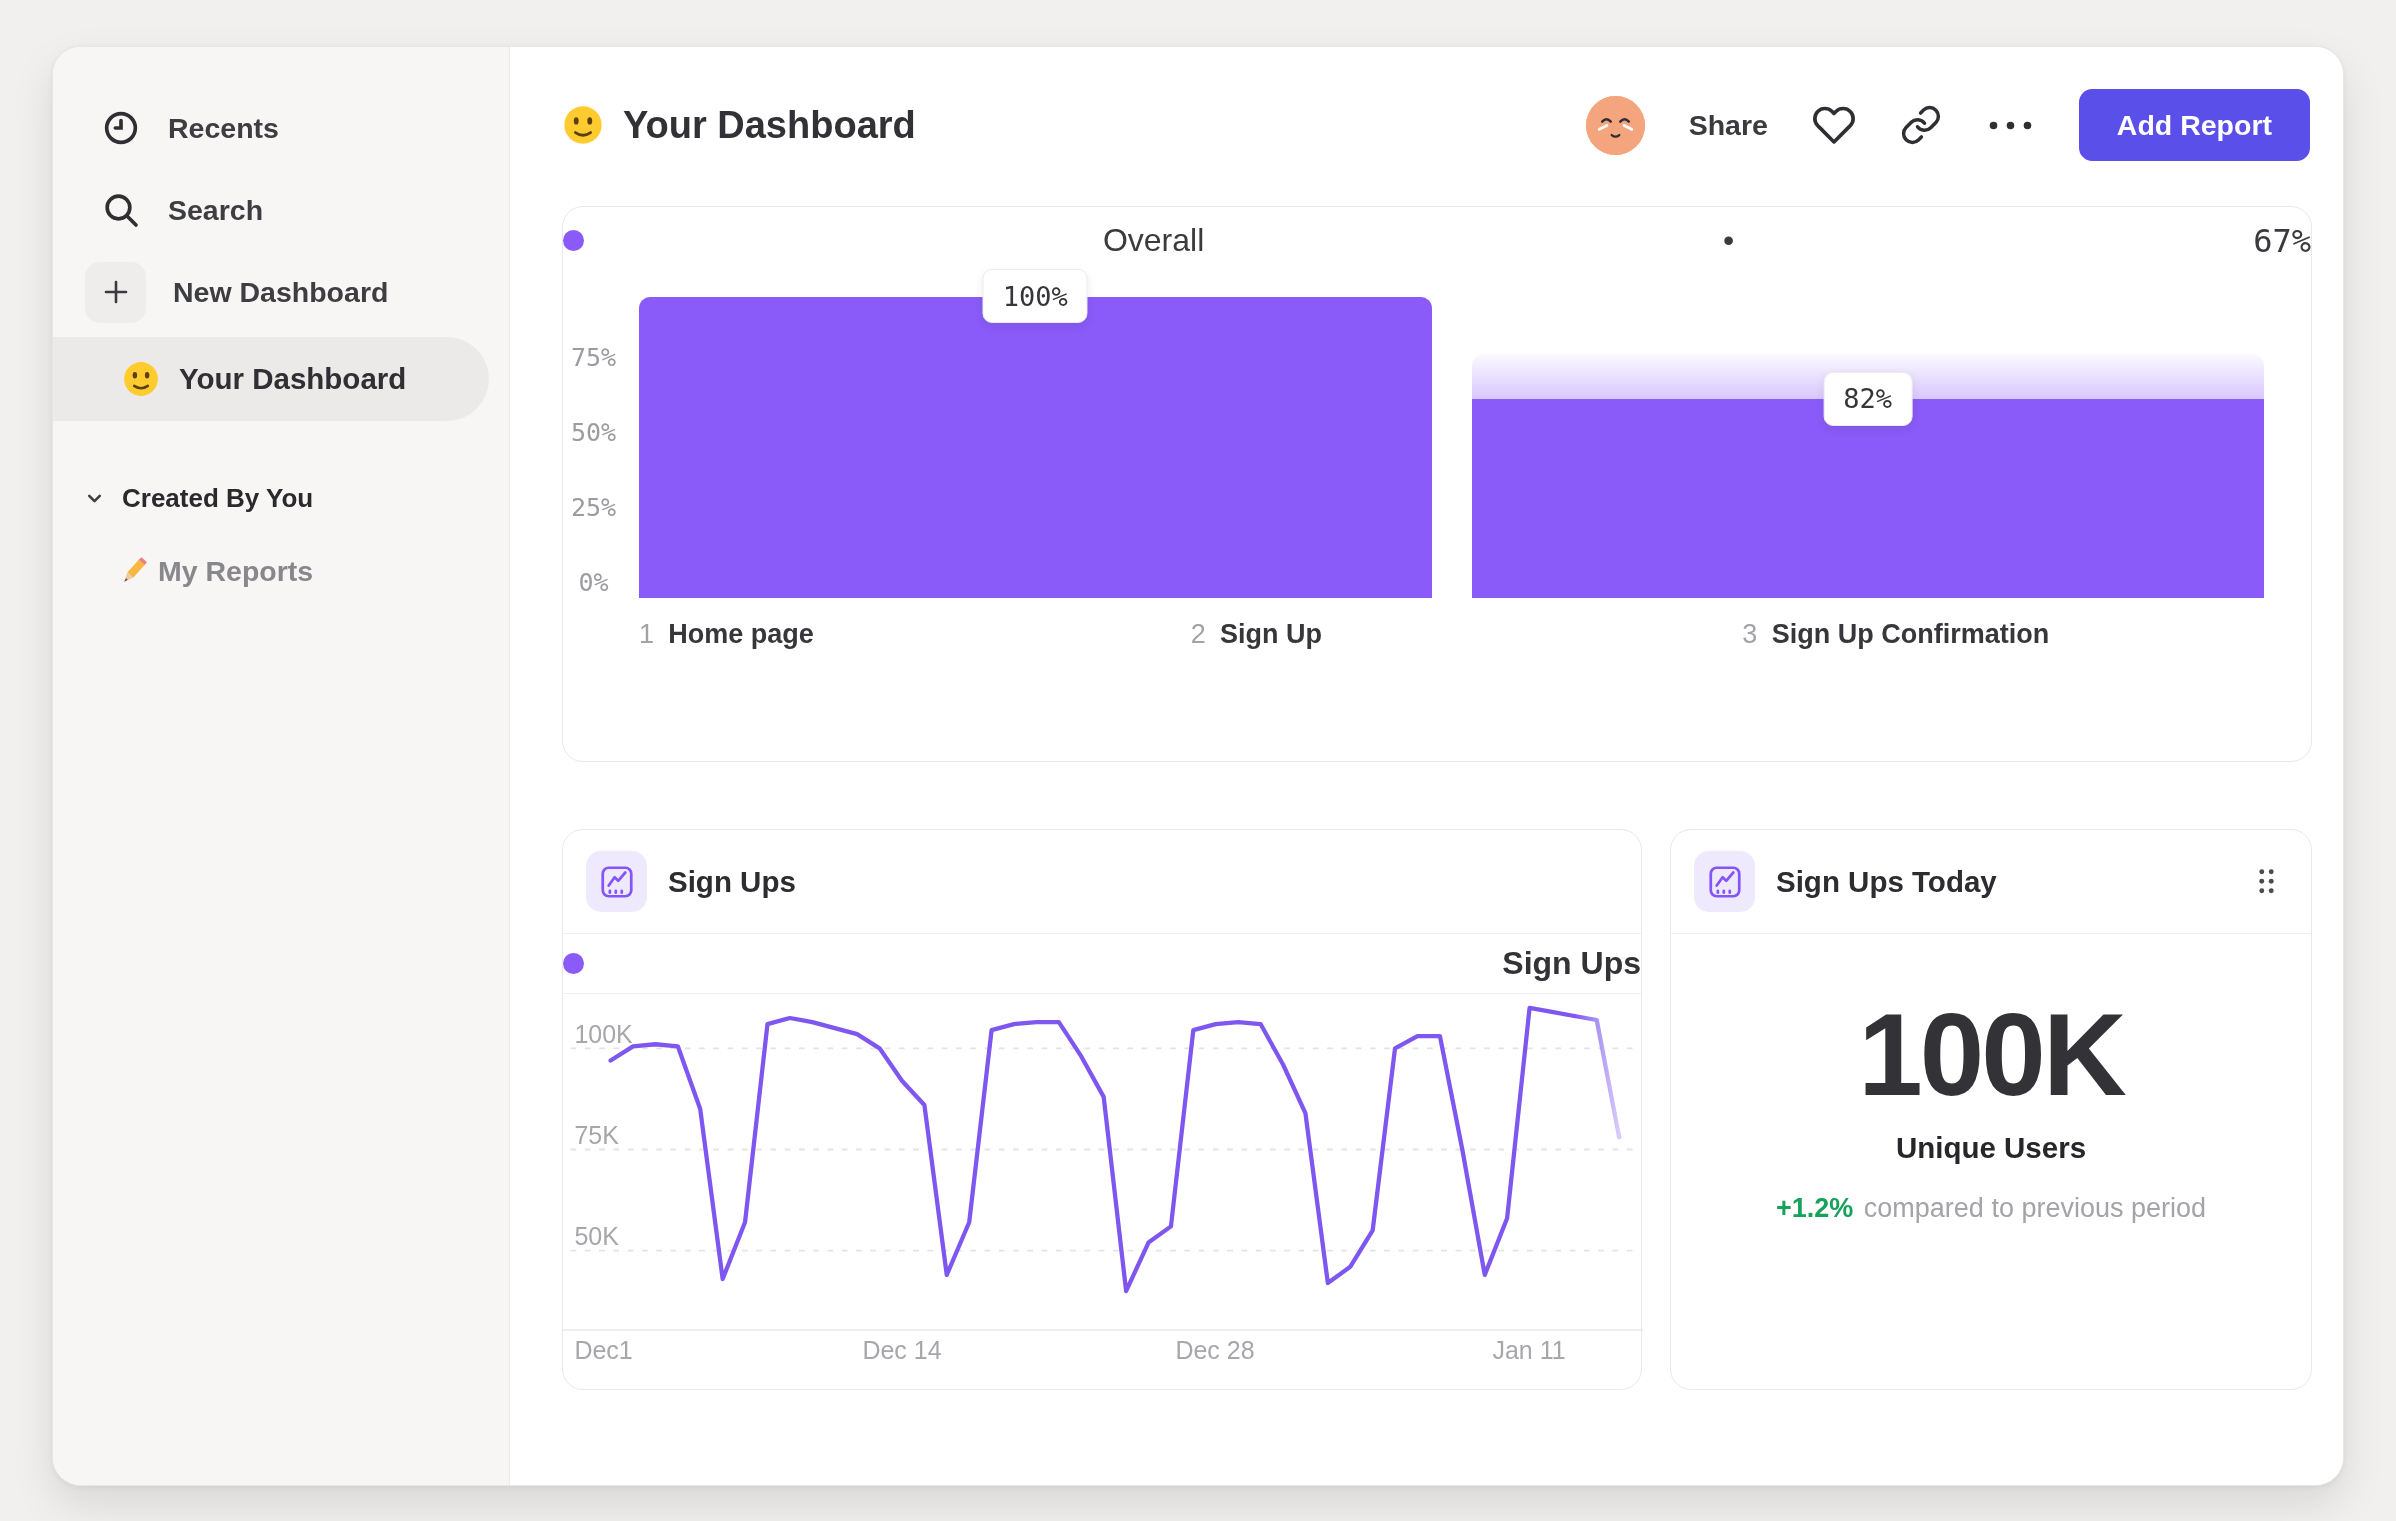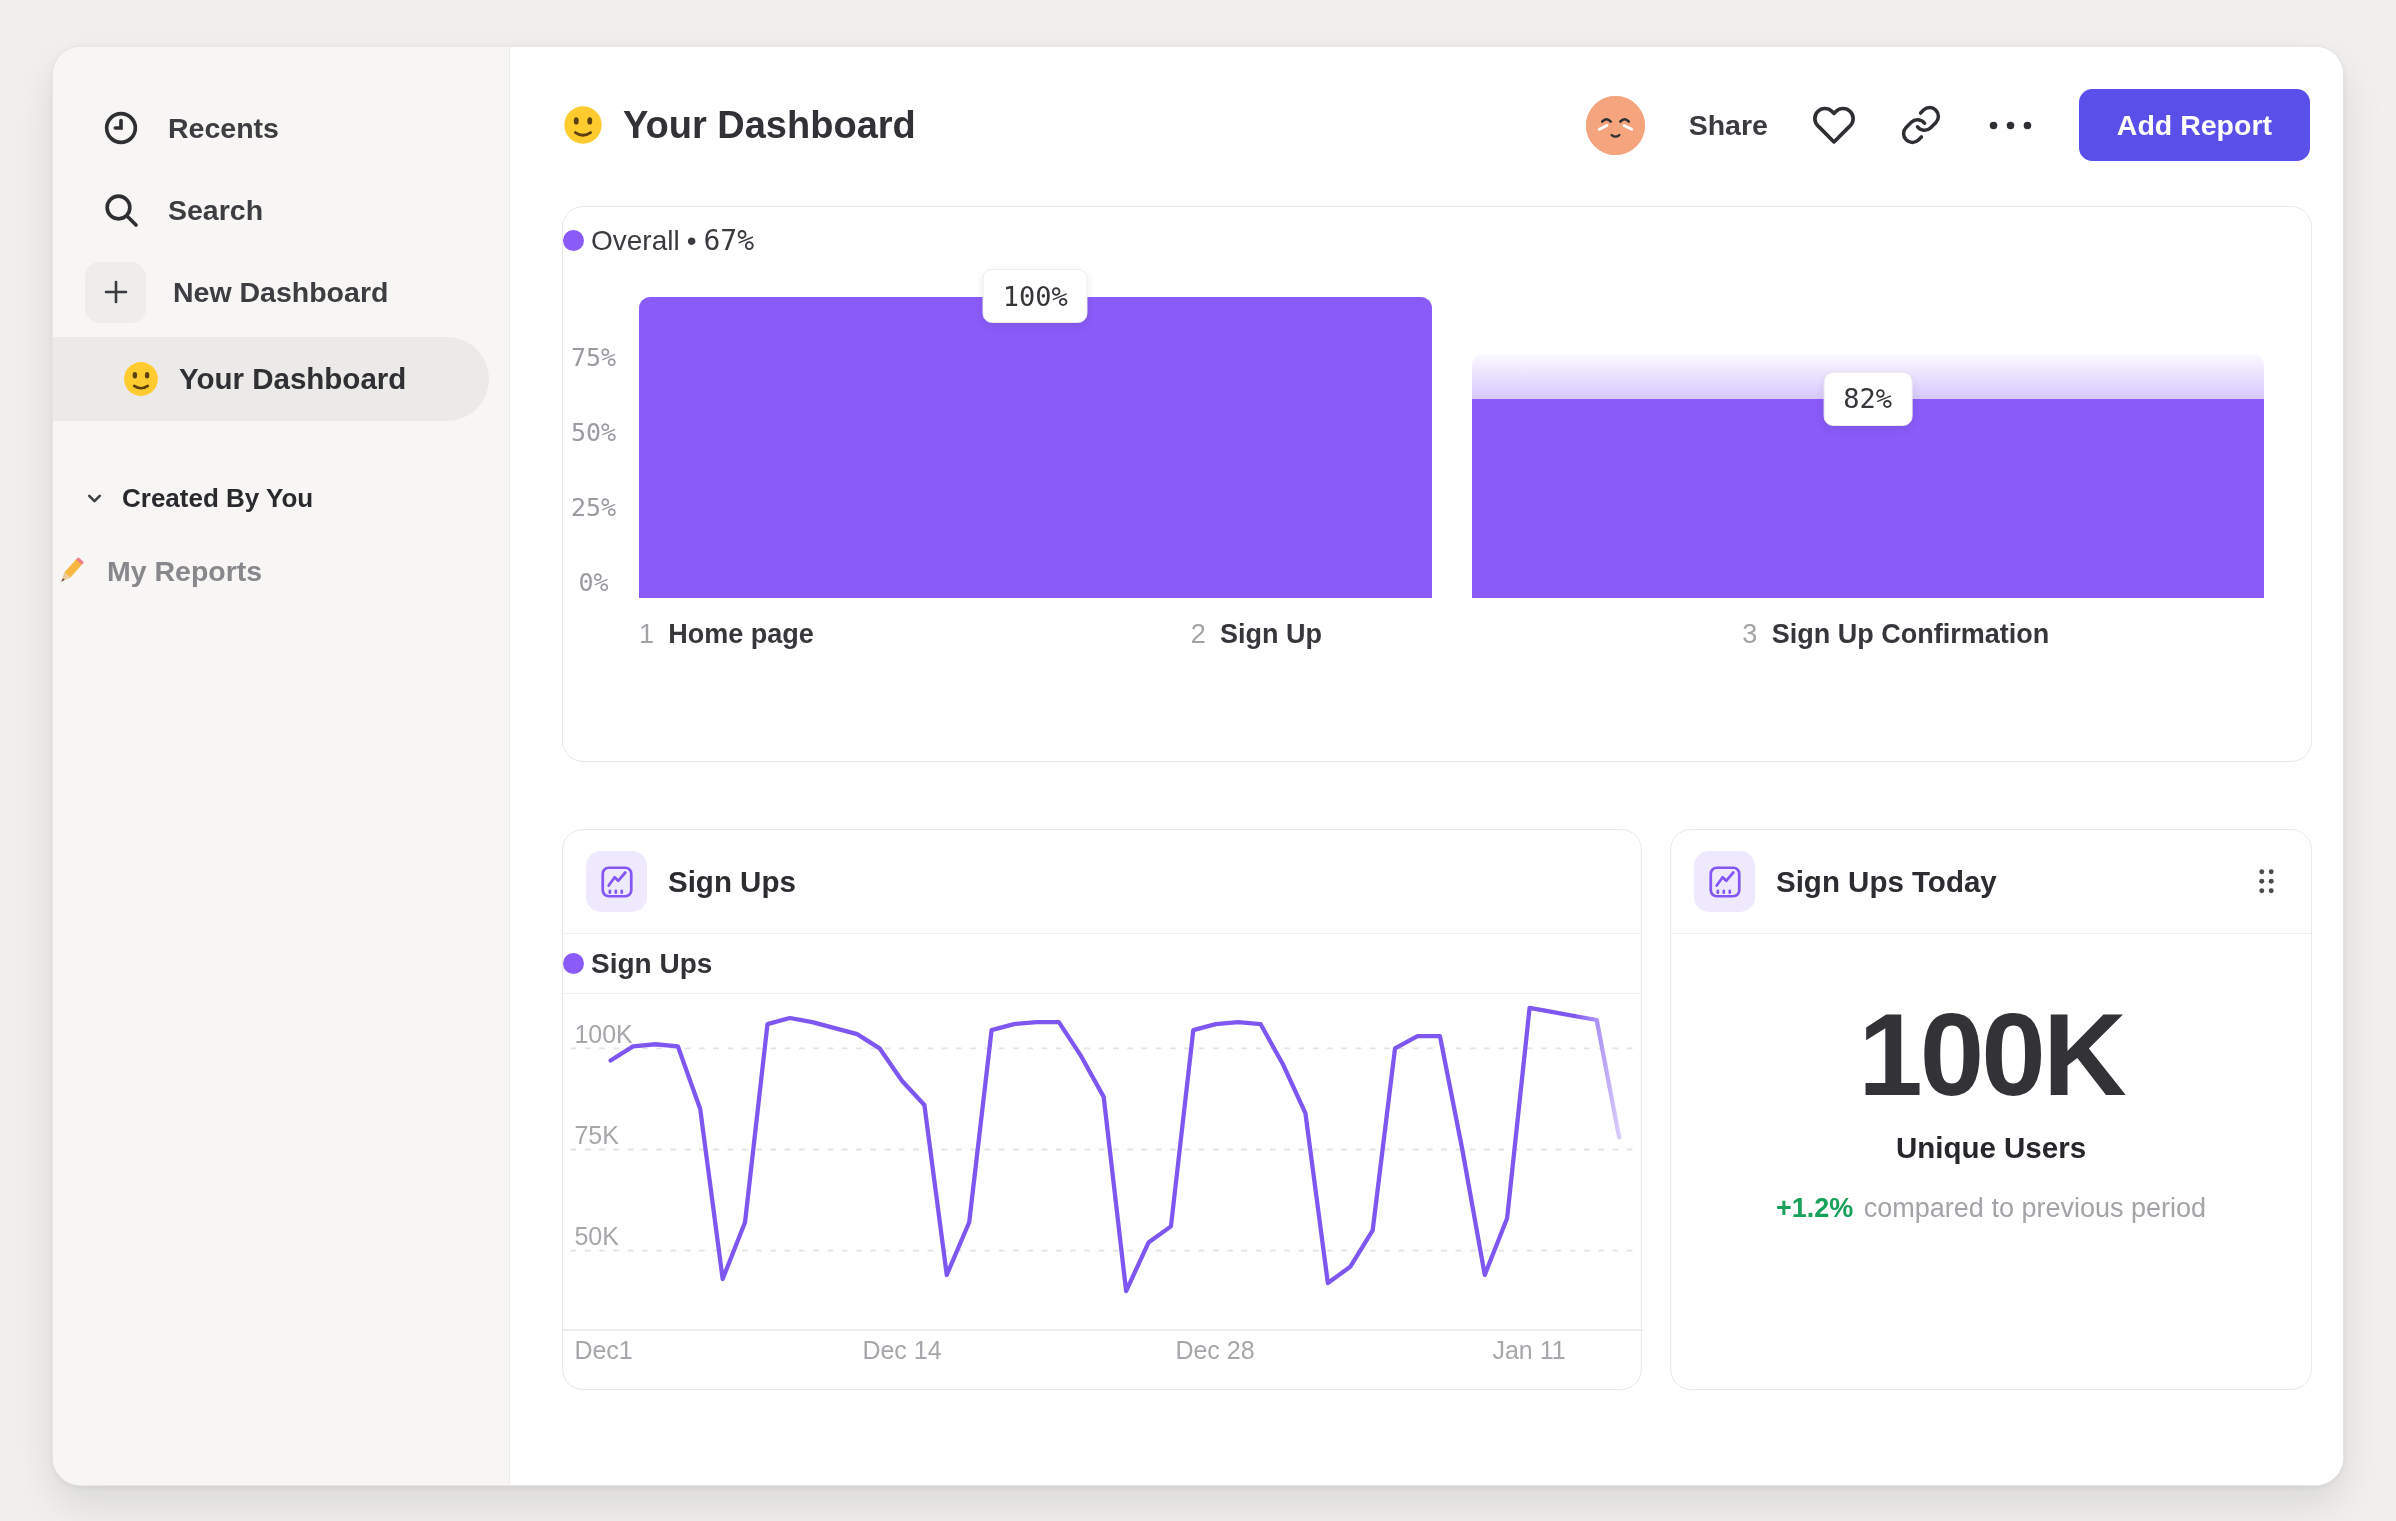--- a/index.html
+++ b/index.html
@@ -15,21 +15,21 @@
              font-size:28.5px;font-weight:700;color:#3d3d42;cursor:pointer}
   .side-item svg{flex:none}
   .icon-box{width:61px;height:61px;border-radius:15px;background:#eeedeb;display:flex;
             align-items:center;justify-content:center;flex:none}
   .side-item.boxed{gap:27px;padding-left:32px}
   .section-h{display:flex;align-items:center;gap:17px;padding-left:31px;height:57px;
              font-size:26px;font-weight:700;color:#29292e;cursor:pointer}
   .fav-pill{display:flex;align-items:center;gap:19px;height:84px;padding-left:69px;
             margin-right:20px;background:#eceae8;border-radius:0 42px 42px 0;
             font-size:29.5px;font-weight:700;color:#2f2f34;cursor:pointer}
-  .report-item{display:flex;align-items:center;gap:18px;height:76px;
+  .report-item{display:flex;align-items:center;gap:6px;height:76px;padding-left:63px;
                font-size:28.5px;font-weight:700;color:#87878c;cursor:pointer}
   .mt52{margin-top:49px}.mt4{margin-top:3.8px}.mt51{margin-top:49px}.mt7{margin-top:6.7px}
   
   .main{flex:1;position:relative;background:#fff}
   .page-header{position:absolute;left:52px;right:33px;top:40px;height:76px;display:flex;align-items:center}
   .page-title{display:flex;align-items:center;gap:19px;font-size:38px;font-weight:700;color:#313136}
   .hdr-right{margin-left:auto;display:flex;align-items:center;gap:44px}
   .share-lbl{font-size:28.5px;font-weight:700;color:#3a3a3f;cursor:pointer}
   .hdr-icon{cursor:pointer;display:flex}
   .add-report{height:72px;padding:16px 38px;border:none;border-radius:13.3px;background:#5A4FE9;
@@ -39,22 +39,22 @@
   .card{position:absolute;background:#fff;border:1.4px solid #e9e9eb;border-radius:21px;box-sizing:border-box}
   #card-funnel{left:52px;top:159px;width:1750px;height:556px}
   #card-line{left:52px;top:782px;width:1080px;height:561px}
   #card-metric{left:1160px;top:782px;width:642px;height:561px}
   .card-head{height:103px;display:flex;align-items:center;gap:21px;padding:0 36px 0 23px;
              border-bottom:1px solid #efeff2}
   .tile{width:61px;height:61px;border-radius:15px;display:flex;align-items:center;justify-content:center;flex:none}
   .tile.gray{background:#f4f3f1}.tile.purple{background:#efe9fd}
   .card-title{font-size:29.5px;font-weight:700;color:#2c2c31}
   .handle{margin-left:auto;cursor:grab;display:flex}
-  .legend-row{display:flex;align-items:center;justify-content:flex-start;gap:7px;
-              font-size:28px;color:#3a3a3f}
+  .legend-row{display:flex;align-items:center;justify-content:space-between;gap:7px;
+              font-size:32px;color:#3a3a3f}
   .legend-dot{width:21px;height:21px;border-radius:50%;background:#8A5BF8;flex:none}
   .mono{font-family:"DejaVu Sans Mono",monospace}
   #card-funnel .legend-row{height:67px}
   #card-line .legend-row{height:59px;border-bottom:1px solid #f0f0f3;font-weight:700;color:#323237}
   
   .funnel-plot{position:relative;margin:23px 47px 0 0;height:301px}
   .funnel-axis{position:absolute;left:0;top:0;width:61px;height:100%}
   .y-tick{position:absolute;right:0;width:61px;text-align:center;font-family:"DejaVu Sans Mono",monospace;
           font-size:25px;color:#9b9ba1;height:28.5px;line-height:28.5px}
   .funnel-bars{position:absolute;left:76px;right:0;top:0;bottom:0;display:flex;gap:40px}

